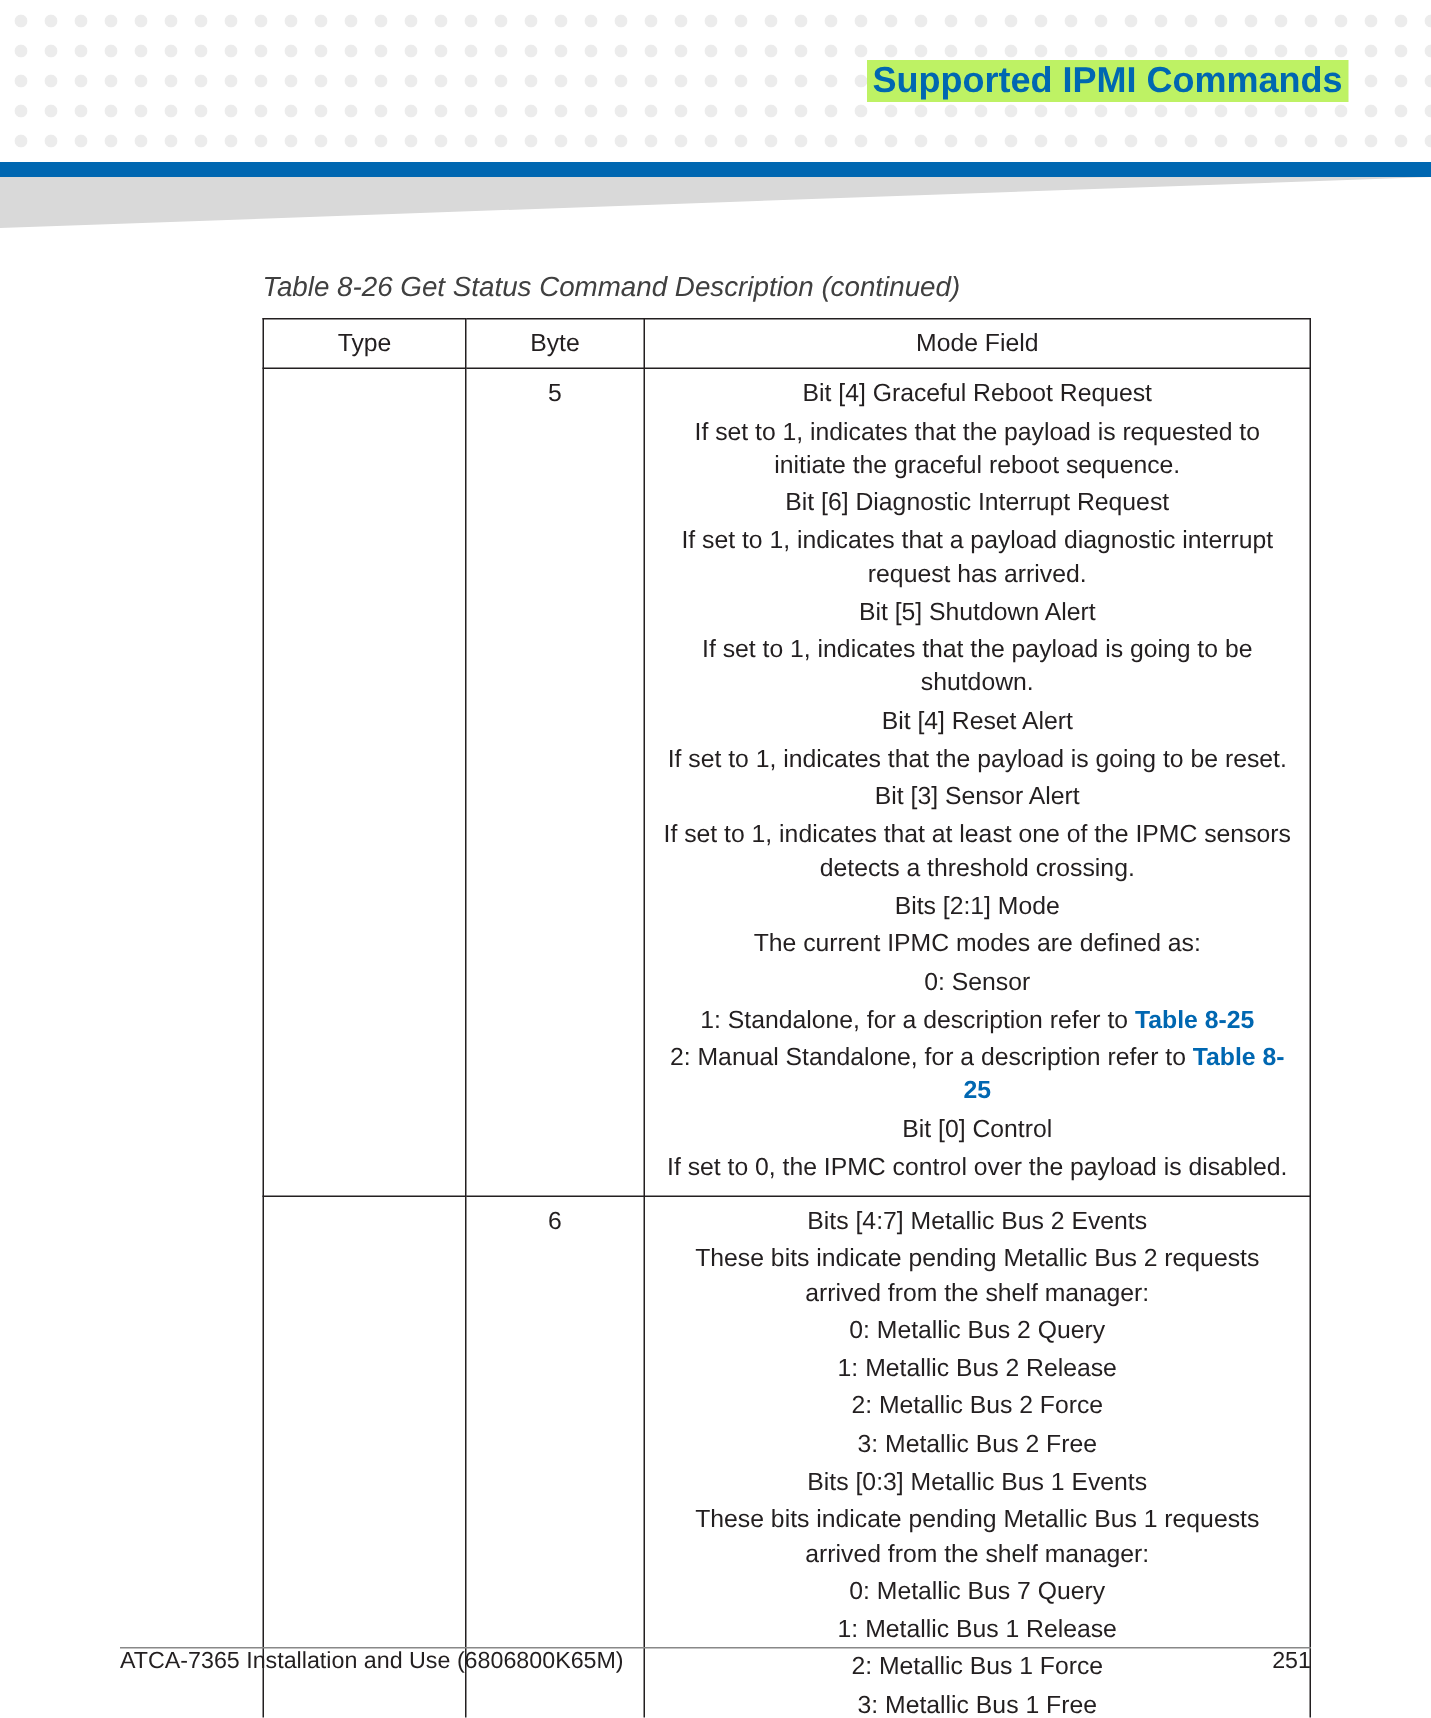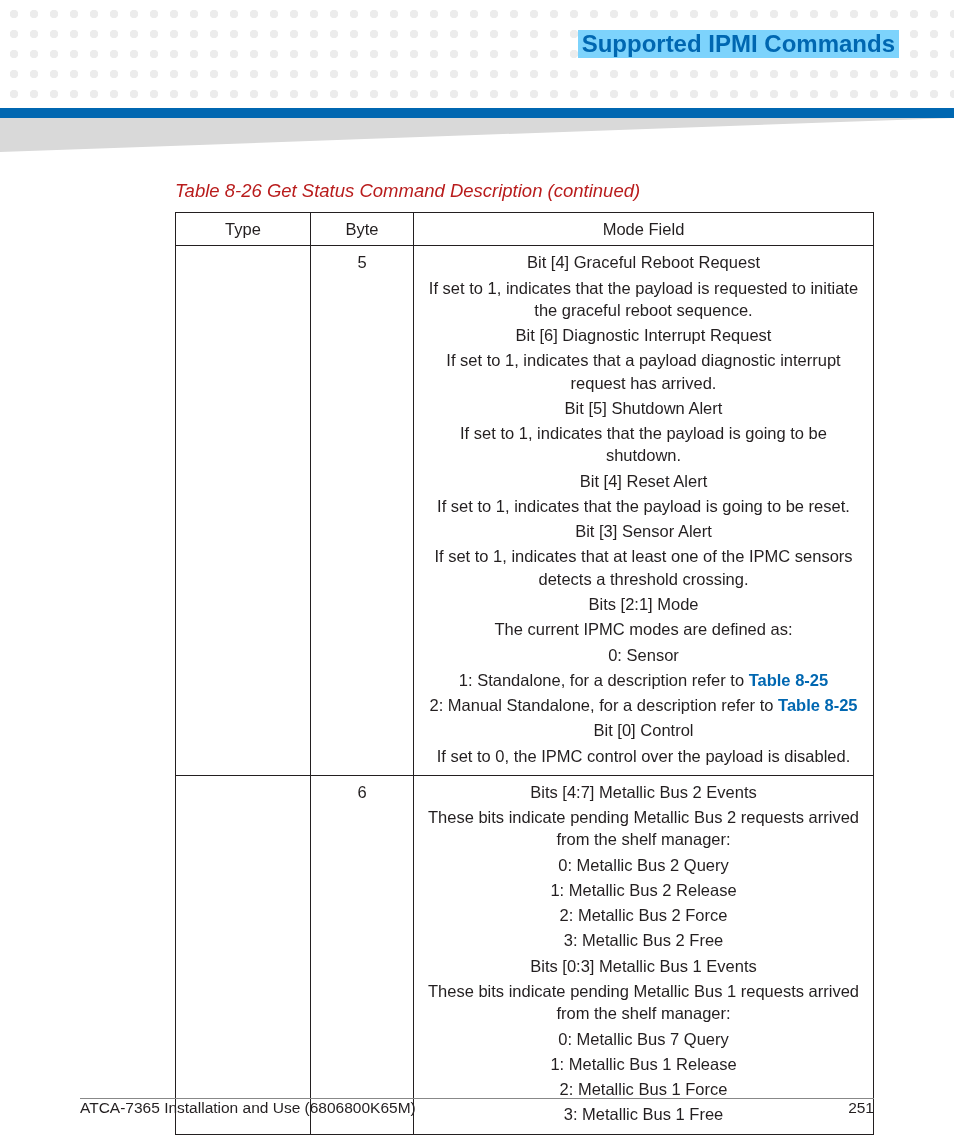--- a/index.html
+++ b/index.html
@@ -16,26 +16,26 @@
     top: 0; left: 0; right: 0;
     height: 100px;
     background-image: radial-gradient(circle, #dcdcdc 4px, transparent 4.5px);
     background-size: 20px 20px;
     background-position: 4px 4px;
     opacity: 0.55;
     z-index: 0;
   }
   .header-title {
     position: absolute;
-    top: 30px; right: 55px;
+    top: 40px; right: 55px;
     color: #0067b1;
     font-weight: 700;
     font-size: 24px;
     z-index: 2;
-    background: #7dd3fc;
+    background: #bef264;
     padding: 0 4px;
   }
   .blue-bar {
     position: absolute;
     top: 108px; left: 0; right: 0;
     height: 10px;
     background: #0067b1;
     z-index: 2;
   }
   .gray-wedge {
@@ -43,42 +43,42 @@
     top: 118px; left: 0; right: 0;
     height: 34px;
     z-index: 1;
   }
   .gray-wedge svg { width: 100%; height: 100%; display: block; }
   .content {
     position: absolute;
     top: 180px; left: 175px; right: 80px;
   }
   .table-caption {
-    color: #b91c1c;
+    color: #404040;
     font-style: italic;
     font-size: 18.5px;
     margin-bottom: 10px;
     font-weight: 400;
   }
   table {
     border-collapse: collapse;
     width: 100%;
     font-size: 16.5px;
     line-height: 1.35;
   }
   table td, table th {
     border: 1px solid #231f20;
     padding: 5px 8px 5px 8px;
     text-align: center;
     vertical-align: top;
     font-weight: 400;
   }
   table th { font-weight: 400; }
   .col-type { width: 135px; }
-  .col-byte { width: 103px; }
+  .col-byte { width: 119px; }
   .data-cell p { margin: 0 0 3px 0; }
   .link { color: #0067b1; font-weight: bold; }
   .footer {
     position: absolute;
     left: 80px; right: 80px; bottom: 28px;
     border-top: 1px solid #888;
     padding-top: 0;
     font-size: 15.5px;
     display: flex;
     justify-content: space-between;

